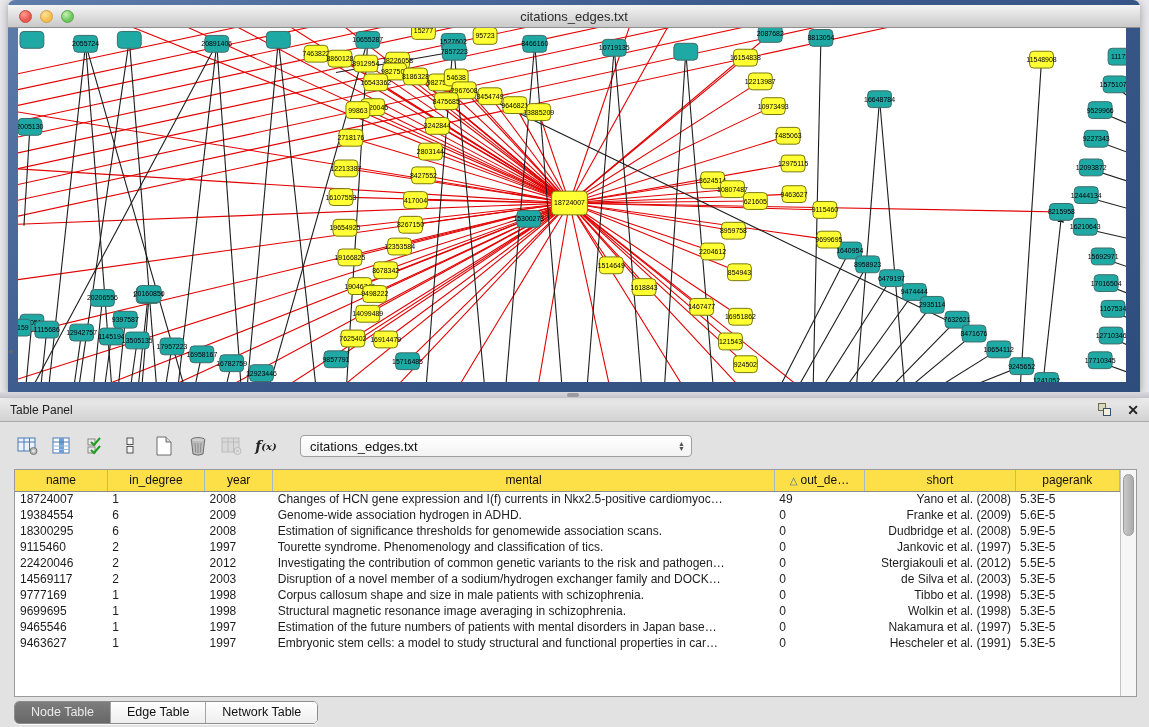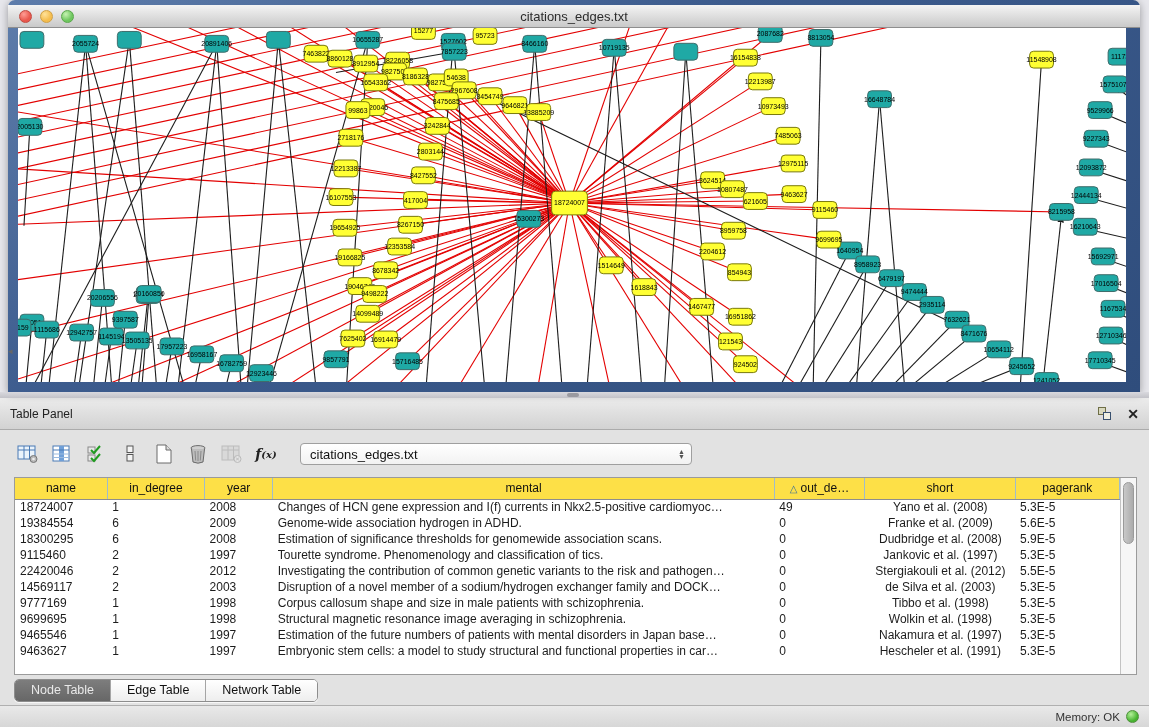--- a/index.html
+++ b/index.html
@@ -21,21 +21,21 @@
   .canvas-wrap { flex:1; margin:0 14px 10px 10px; background:#fff; overflow:hidden; }
   .canvas-wrap svg { width:100%; height:100%; display:block; }
   .gutter-arrow { position:absolute; left:0; top:346px; font-size:9px; color:#666; }
 
   
   .divider { height:6px; background:linear-gradient(#d9d9de,#c2c2c8); position:relative; }
   .grip { position:absolute; left:567px; top:1px; width:12px; height:4px; border-radius:2px; background:#9a9aa0; }
 
   
   .panel { flex:1; background:#e2e2e2; display:flex; flex-direction:column; min-height:0; }
-  .panel-header { height:32px; background:linear-gradient(#ececec,#d2d2d2); border-bottom:1px solid #ababab;
+  .panel-header { height:24px; background:linear-gradient(#ececec,#d2d2d2); border-bottom:1px solid #ababab;
                   display:flex; align-items:center; padding:0 10px; }
   .panel-title { font-size:12px; color:#222; }
   .panel-header .spacer { flex:1; }
   .float-btn { width:18px; height:16px; position:relative; margin-right:12px; cursor:default; }
   .float-btn .sq1 { position:absolute; left:1px; top:1px; width:8px; height:8px; border:1px solid #6e6e46; background:#d8d8be; }
   .float-btn .sq2 { position:absolute; left:6px; top:6px; width:8px; height:8px; border:1px solid #38506e; background:#efefe2; }
   .close-btn { font-size:14px; font-weight:bold; color:#222; line-height:14px; }
 
   .panel-body { flex:1; display:flex; flex-direction:column; padding:6px 12px 0 14px; min-height:0; }
 
@@ -49,21 +49,21 @@
   .combo .val { flex:1; font-size:13px; color:#111; }
   .combo .steppers { display:flex; flex-direction:column; align-items:center; line-height:5px; color:#555; font-size:7px; padding:0 2px; }
 
   .tablebox { flex:1; margin-top:5px; border:1px solid #9b9b9b; background:#fff; display:flex; min-height:0; }
   .tbl { flex:1; overflow:hidden; }
   table { border-collapse:collapse; table-layout:fixed; width:100%; }
   th { background:#fde047; border-right:1px solid #9fbccb; border-bottom:1px solid #8d8d8d;
        font-size:12px; font-weight:normal; color:#111; height:21px; text-align:center; overflow:hidden; white-space:nowrap; }
   th .sort { color:#3c6f96; font-size:10px; margin-right:3px; }
   td { font-size:12px; color:#1c1c1c; height:16px; padding:0 4px 0 5px; white-space:nowrap; overflow:hidden; text-overflow:clip; }
-  td.c { text-align:center; }
+  td.c { text-align:right; }
   .vscroll { width:16px; border-left:1px solid #c3c3c3; background:#f6f6f6; position:relative; }
   .vthumb { position:absolute; left:2px; top:4px; width:11px; height:62px; border-radius:6px;
             background:linear-gradient(90deg,#c9c9c9,#ababab); border:1px solid #9a9a9a; }
 
   .tabsrow { height:30px; display:flex; align-items:center; }
   .seg { display:flex; border:1px solid #8d8d8d; border-radius:5px; overflow:hidden; background:#fff;
          box-shadow:0 1px 1px rgba(255,255,255,.8); }
   .seg button { font-family:"Liberation Sans",sans-serif; font-size:12.5px; border:none; padding:3px 16px 4px;
                 background:linear-gradient(#ffffff,#eeeeee); color:#111; border-right:1px solid #a5a5a5; }
   .seg button:last-child { border-right:none; }
@@ -917,17 +917,13 @@
 
     <div class="tabsrow">
       <div class="seg" id="tabs">
           <button class="active">Node Table</button>
           <button>Edge Table</button>
           <button>Network Table</button>
         </div>
     </div>
   </div>
 
-  <div class="statusbar">
-    <span class="mem">Memory: OK</span>
-    <span class="memdot"></span>
-  </div>
 </div>
 
 </body></html>

